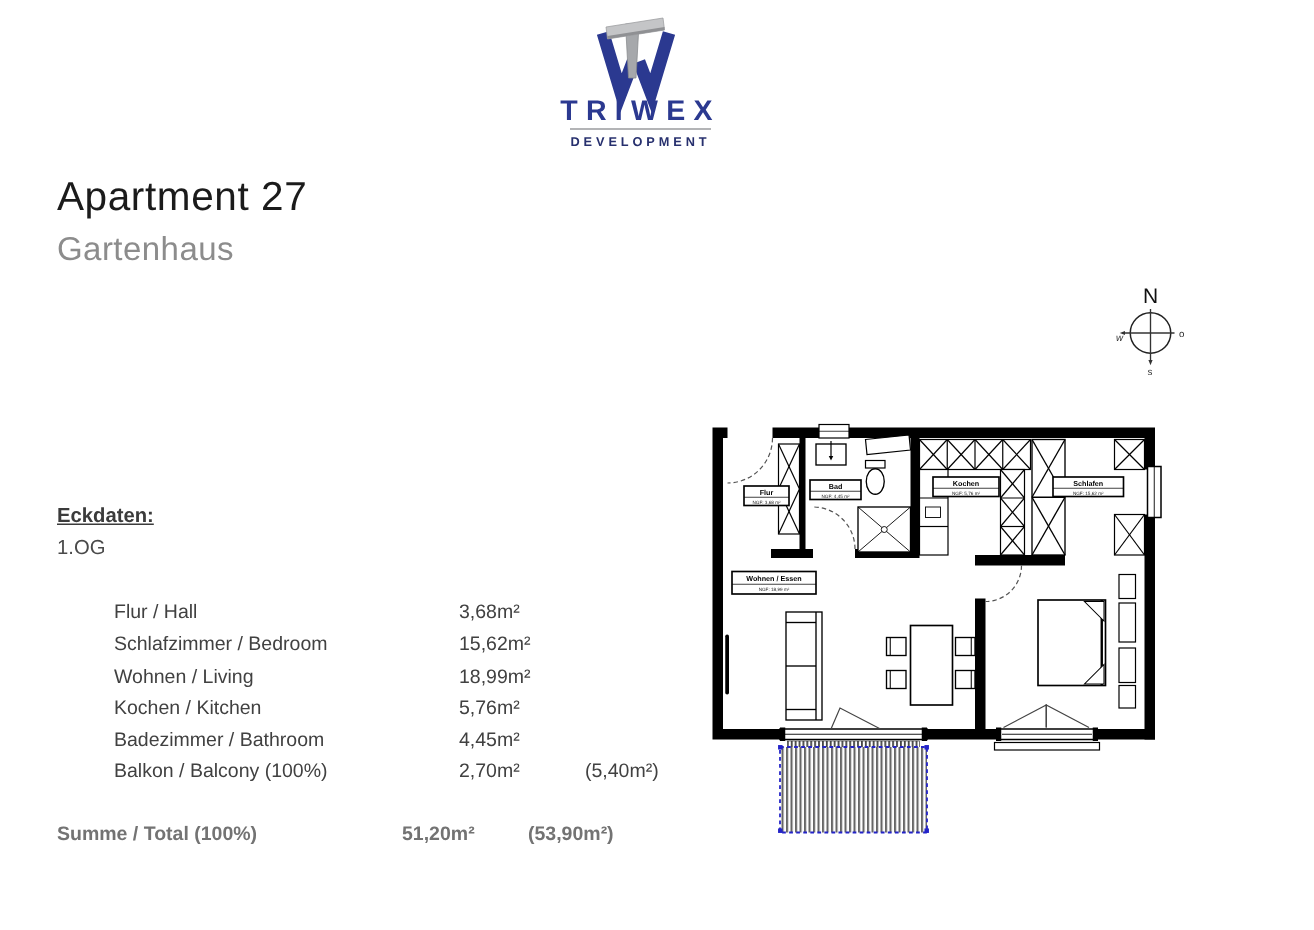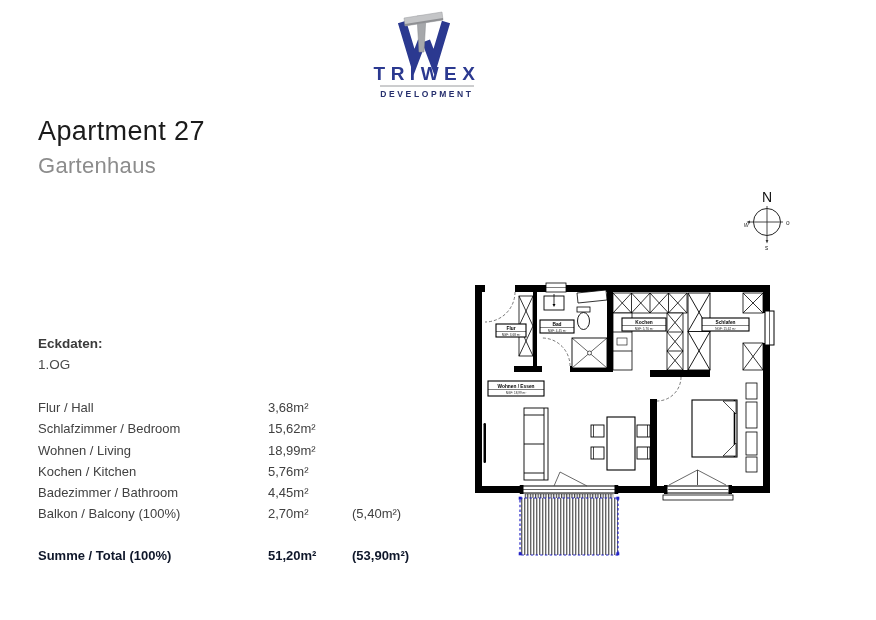--- a/index.html
+++ b/index.html
@@ -3,28 +3,28 @@
 <meta charset="utf-8">
 <style>
   html,body{margin:0;padding:0;background:#e9e9e9;}
   .page{
     position:relative;width:876px;height:620px;background:#ffffff;
     font-family:"Liberation Sans",sans-serif;overflow:hidden;margin:0 auto;
   }
   .abs{position:absolute;}
   .title{font-size:27px;color:#1b1b1b;letter-spacing:.4px;}
   .subtitle{font-size:22px;color:#8c8c8c;letter-spacing:.3px;text-align:right;}
-  .eck-head{font-size:13.5px;font-weight:bold;color:#3b3b3b;}
+  .eck-head{font-size:13.5px;font-weight:bold;color:#3b3b3b;text-decoration:underline;}
   .eck-floor{font-size:13.5px;color:#4a4a4a;}
-  .rooms{font-size:13px;color:#414141;}
+  .rooms{font-size:13px;color:#414141;margin-left:38px;}
   .room-row{display:flex;height:21.3px;align-items:flex-start;}
   .room-label{width:230px;}
   .room-val{width:79px;text-align:left;}
   .room-extra{margin-left:5px;text-align:right;}
-  .total-row{display:flex;font-size:13px;font-weight:bold;color:#0f172a;}
+  .total-row{display:flex;font-size:13px;font-weight:bold;color:#737373;}
   svg text{font-family:"Liberation Sans",sans-serif;}
   .plan-name{font-weight:bold;}
 </style>
 </head>
 <body>
 
 <div class="page">
 
   <svg class="abs" style="left:362px;top:8px;" width="130" height="100" viewBox="0 0 130 100">
     <g>

